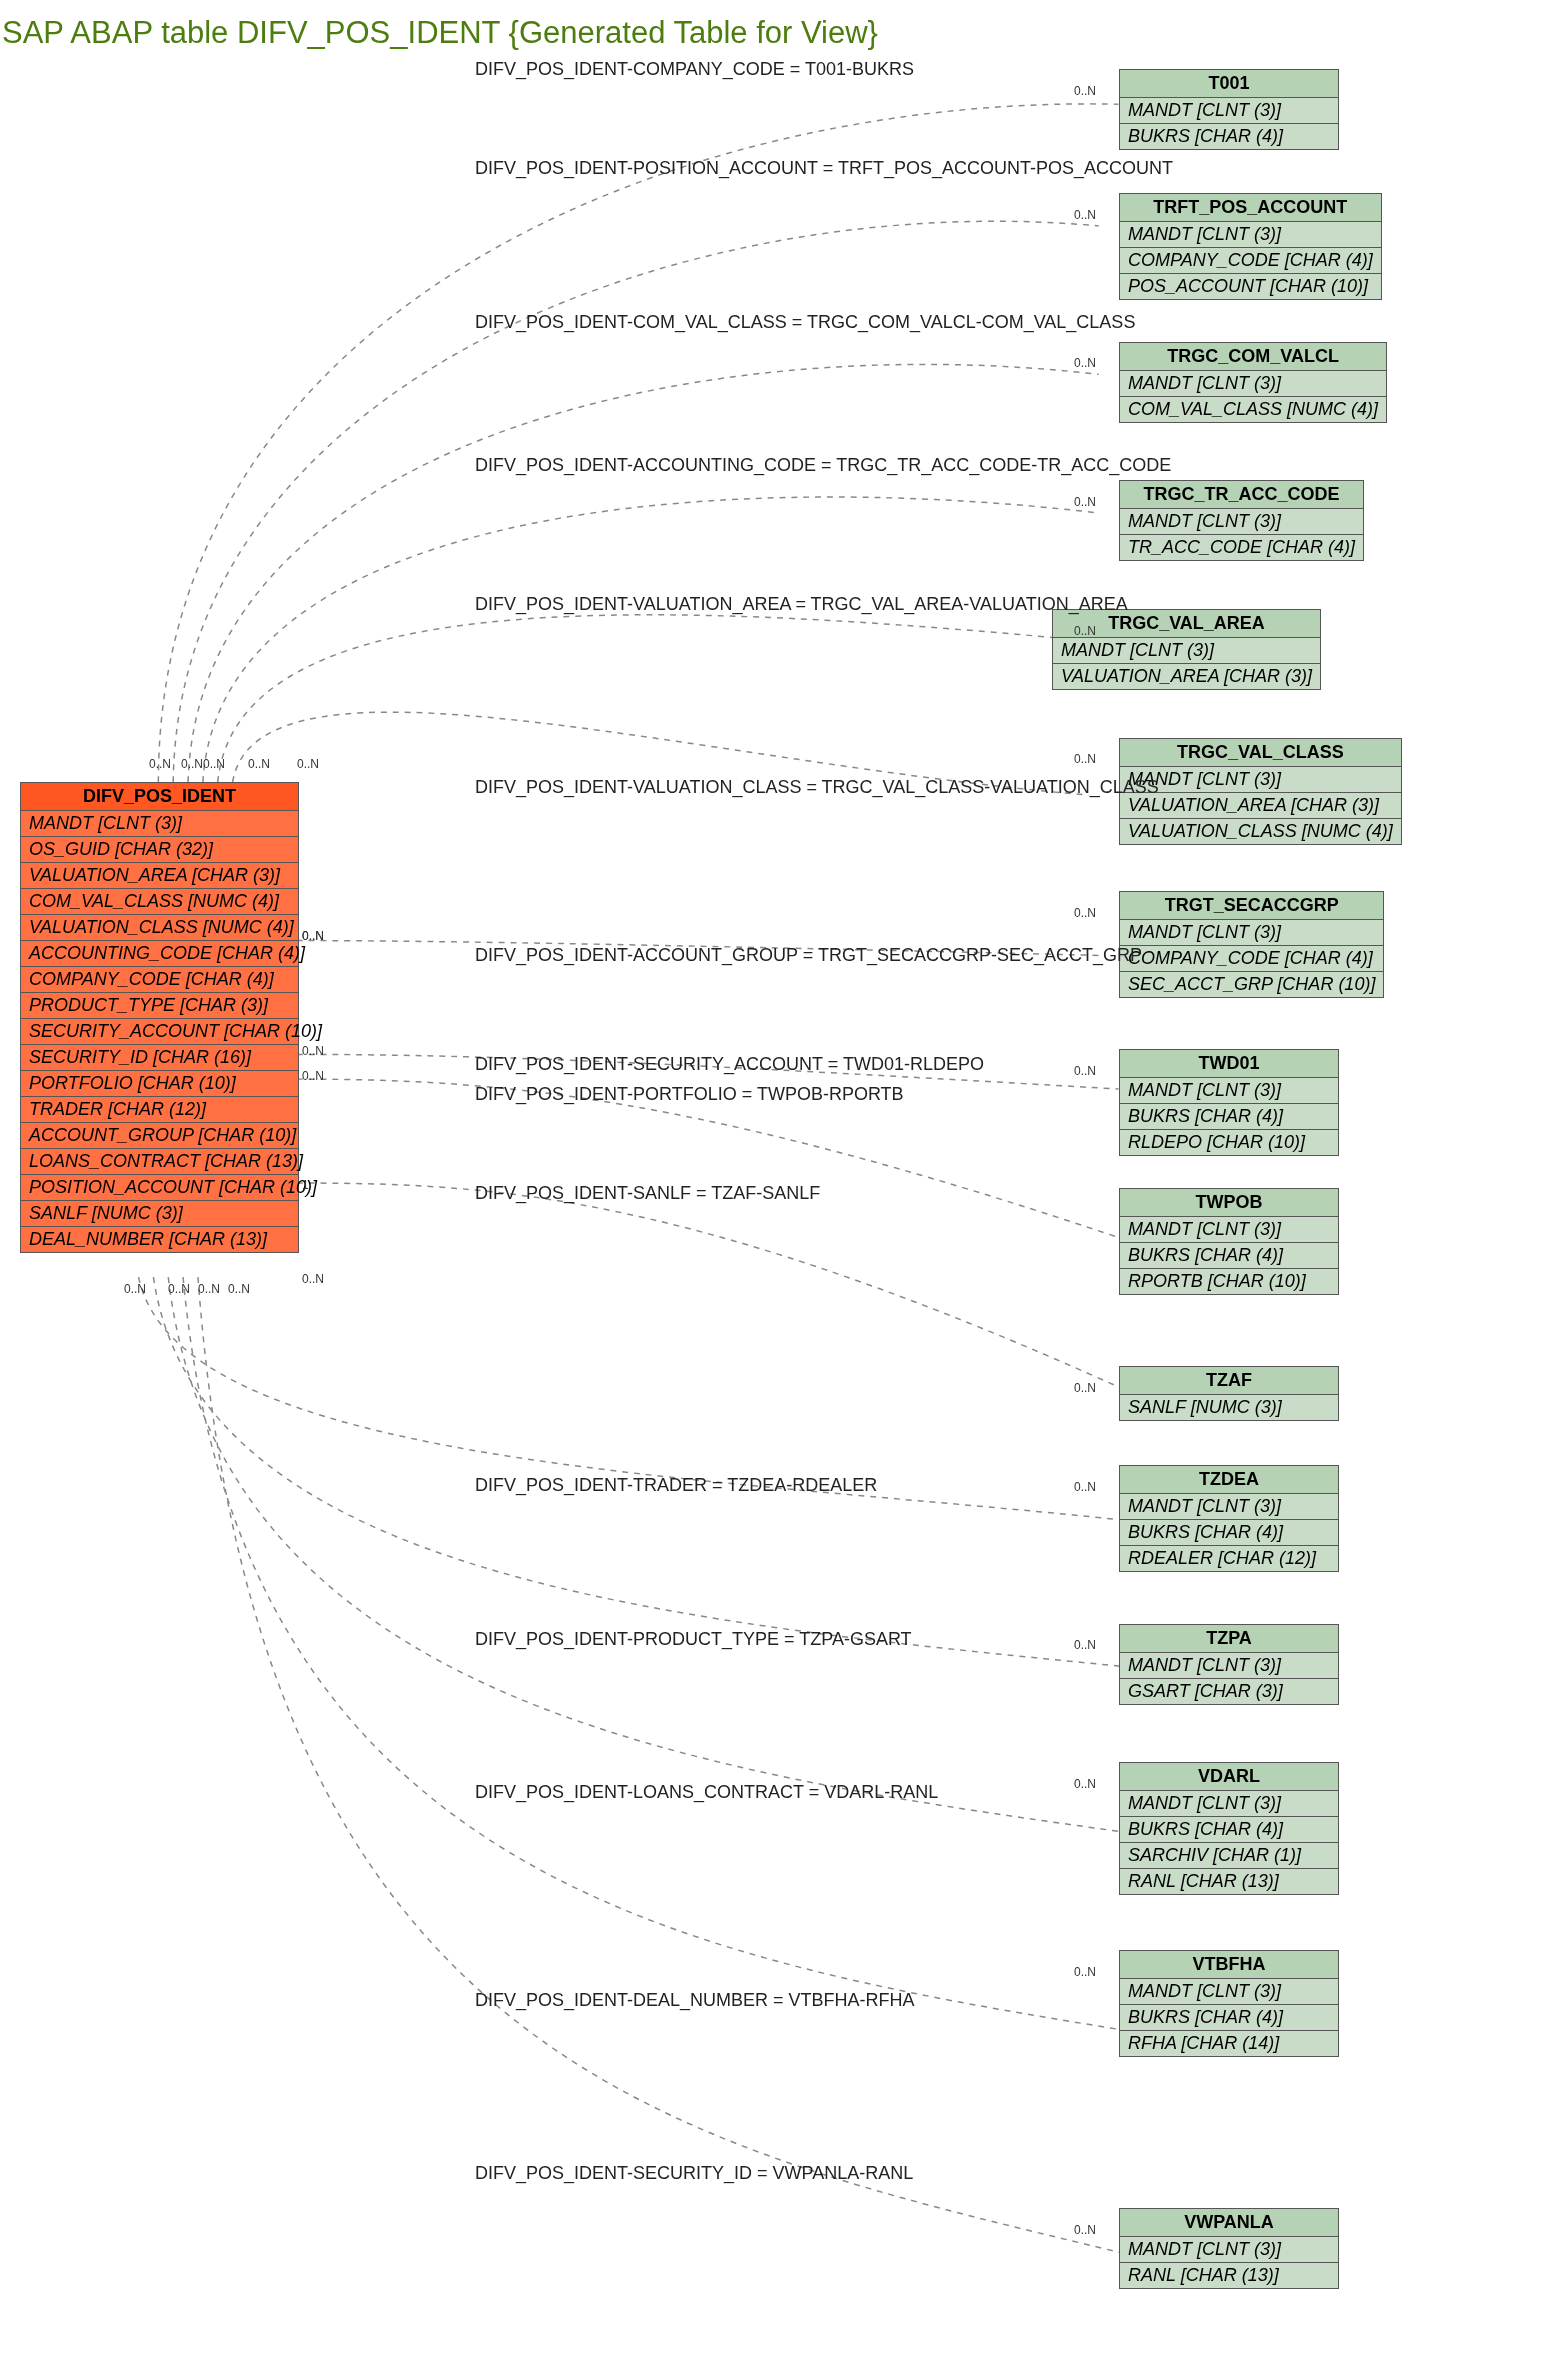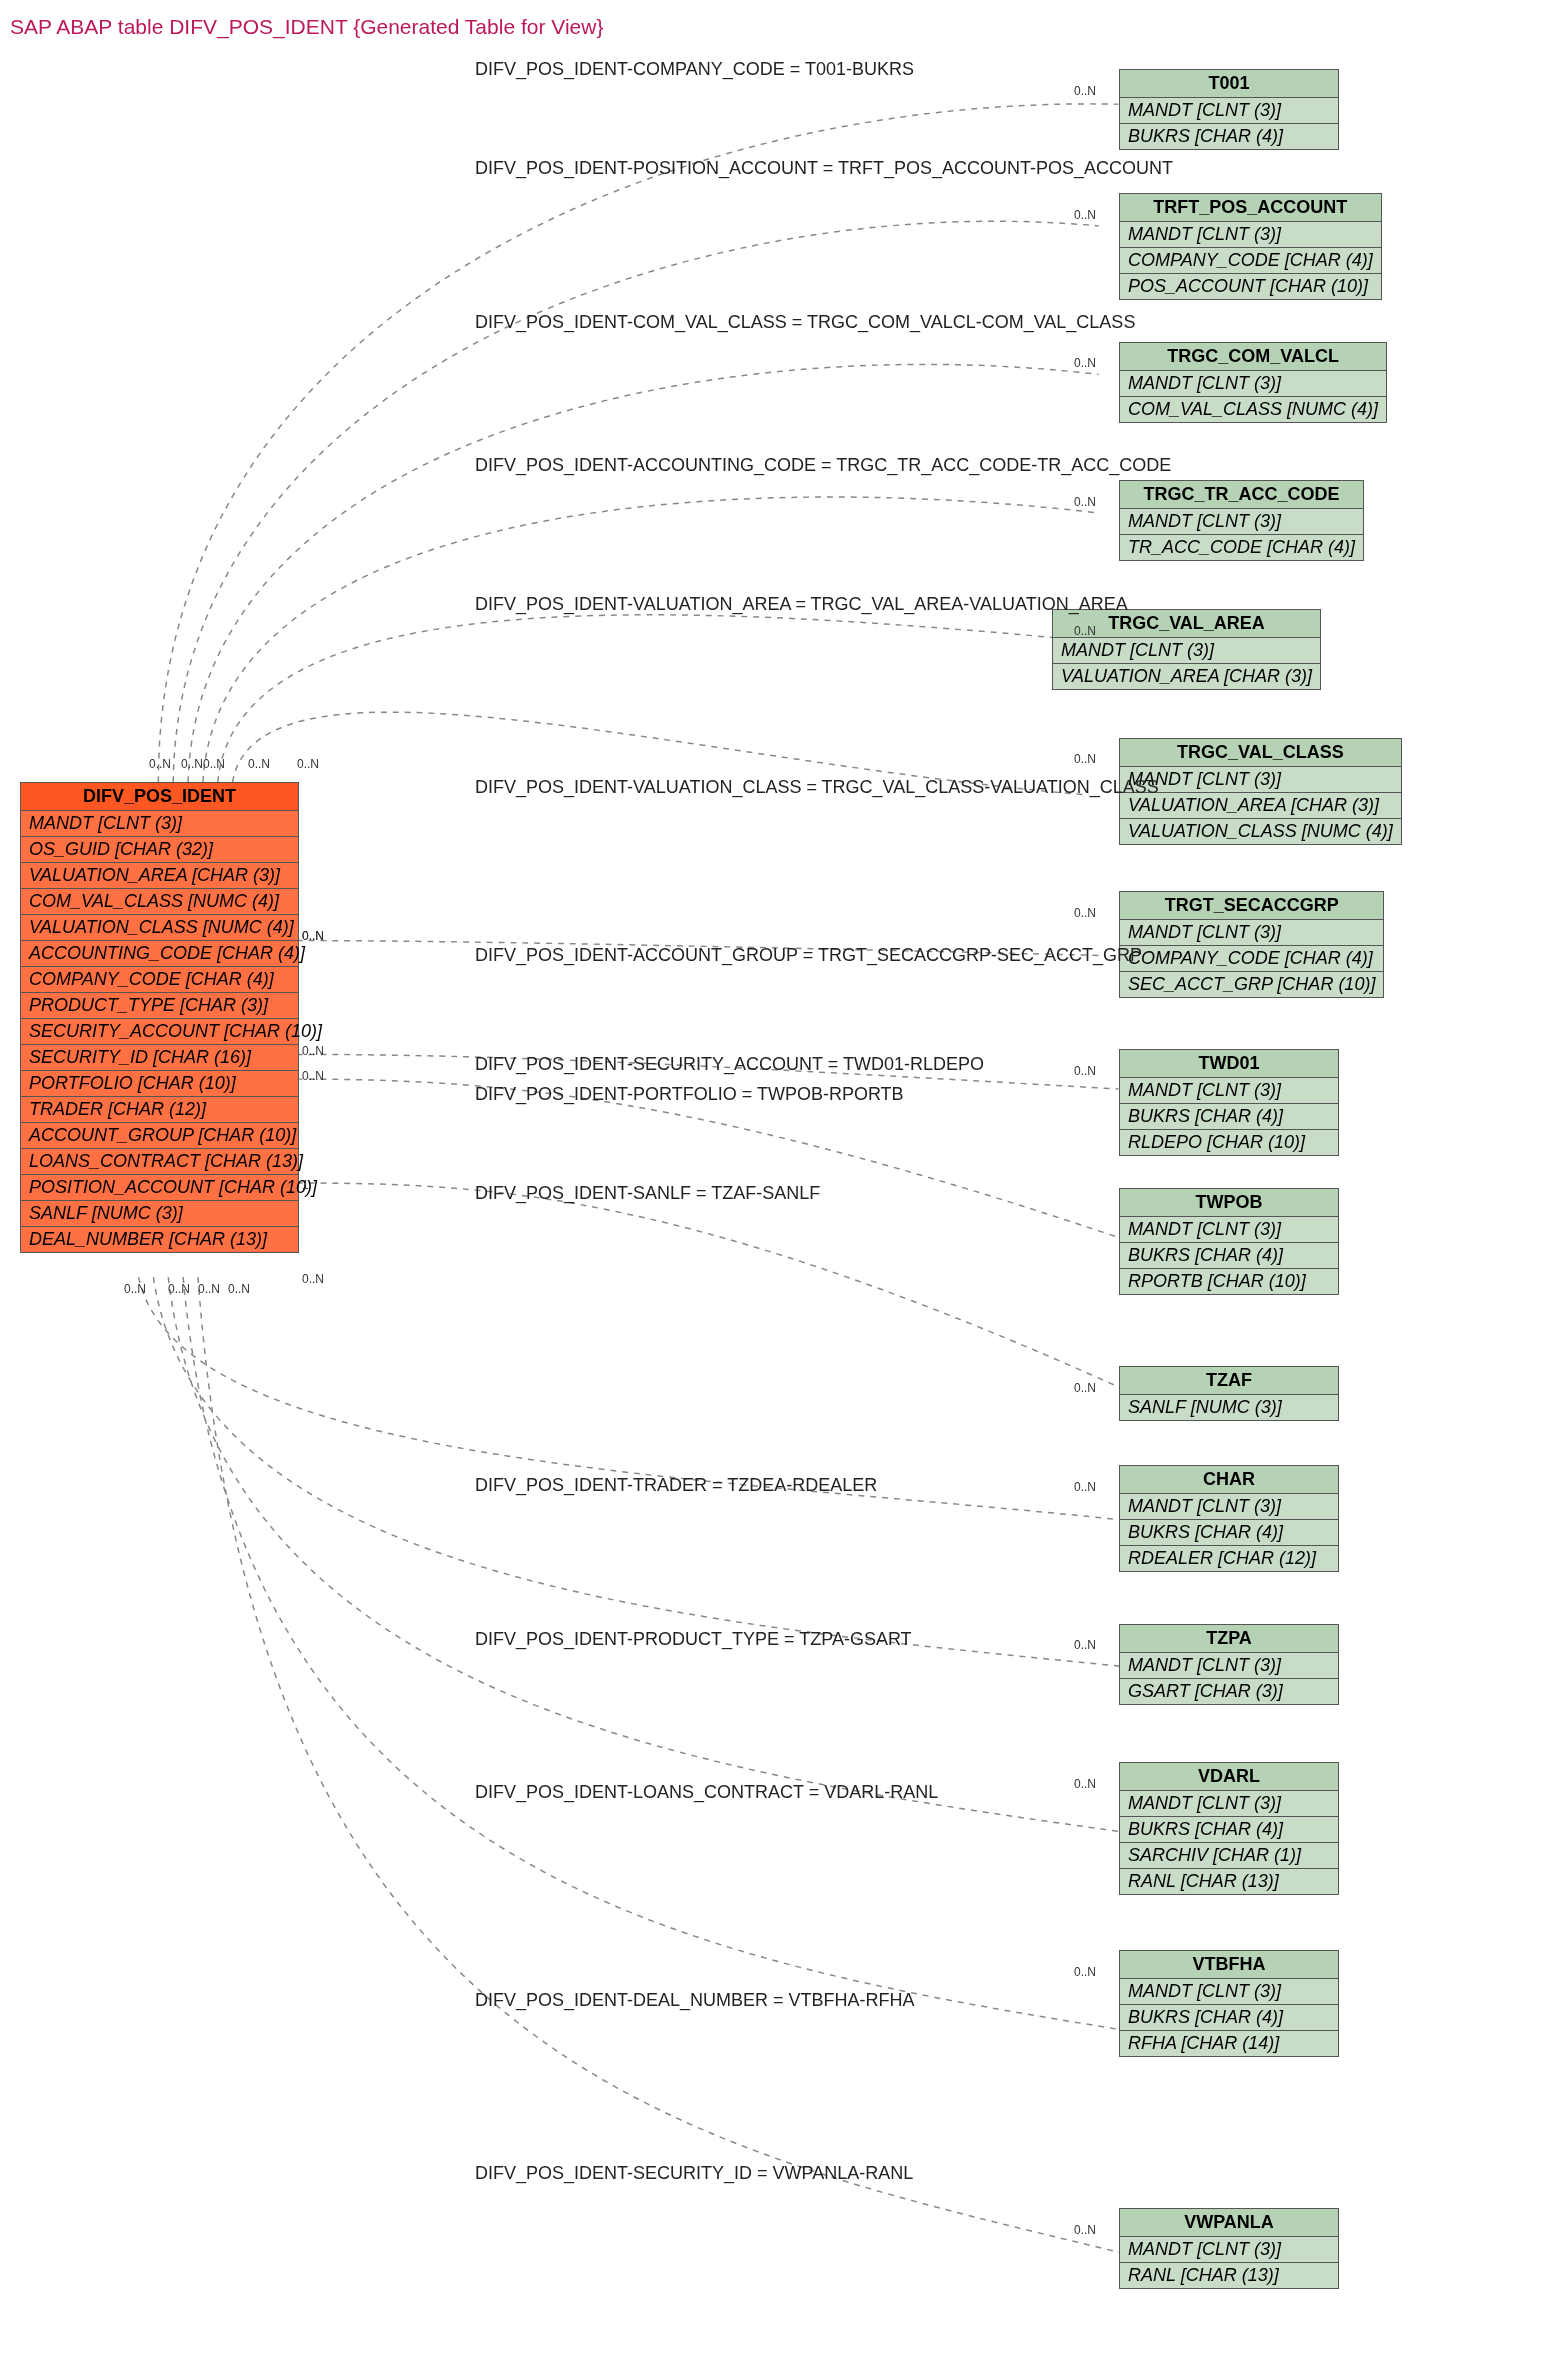--- a/index.html
+++ b/index.html
@@ -7,24 +7,24 @@
     background: #fff;
     margin: 0;
     padding: 0;
     position: relative;
     width: 1545px;
     height: 2376px;
   }
   .title {
     position: absolute;
     top: 15px;
-    left: 10px;
-    font-size: 21px;
+    left: 2px;
+    font-size: 31px;
     font-weight: normal;
-    color: #be185d;
+    color: #4d7c0f;
   }
   .entity {
     position: absolute;
     border: 1px solid #555;
     font-size: 18px;
   }
   .entity-header {
     font-weight: bold;
     text-align: center;
     padding: 3px 8px;
@@ -162,21 +162,21 @@
       <div class="entity-header">TWPOB</div>
       <div class="entity-row">MANDT [CLNT (3)]</div>
       <div class="entity-row">BUKRS [CHAR (4)]</div>
       <div class="entity-row">RPORTB [CHAR (10)]</div>
     </div>
     <div class="entity rel-entity" style="left: 1119px; top: 1366px; min-width: 218px;">
       <div class="entity-header">TZAF</div>
       <div class="entity-row">SANLF [NUMC (3)]</div>
     </div>
     <div class="entity rel-entity" style="left: 1119px; top: 1465px; min-width: 218px;">
-      <div class="entity-header">CHAR</div>
+      <div class="entity-header">TZDEA</div>
       <div class="entity-row">MANDT [CLNT (3)]</div>
       <div class="entity-row">BUKRS [CHAR (4)]</div>
       <div class="entity-row">RDEALER [CHAR (12)]</div>
     </div>
     <div class="entity rel-entity" style="left: 1119px; top: 1624px; min-width: 218px;">
       <div class="entity-header">TZPA</div>
       <div class="entity-row">MANDT [CLNT (3)]</div>
       <div class="entity-row">GSART [CHAR (3)]</div>
     </div>
     <div class="entity rel-entity" style="left: 1119px; top: 1762px; min-width: 218px;">

